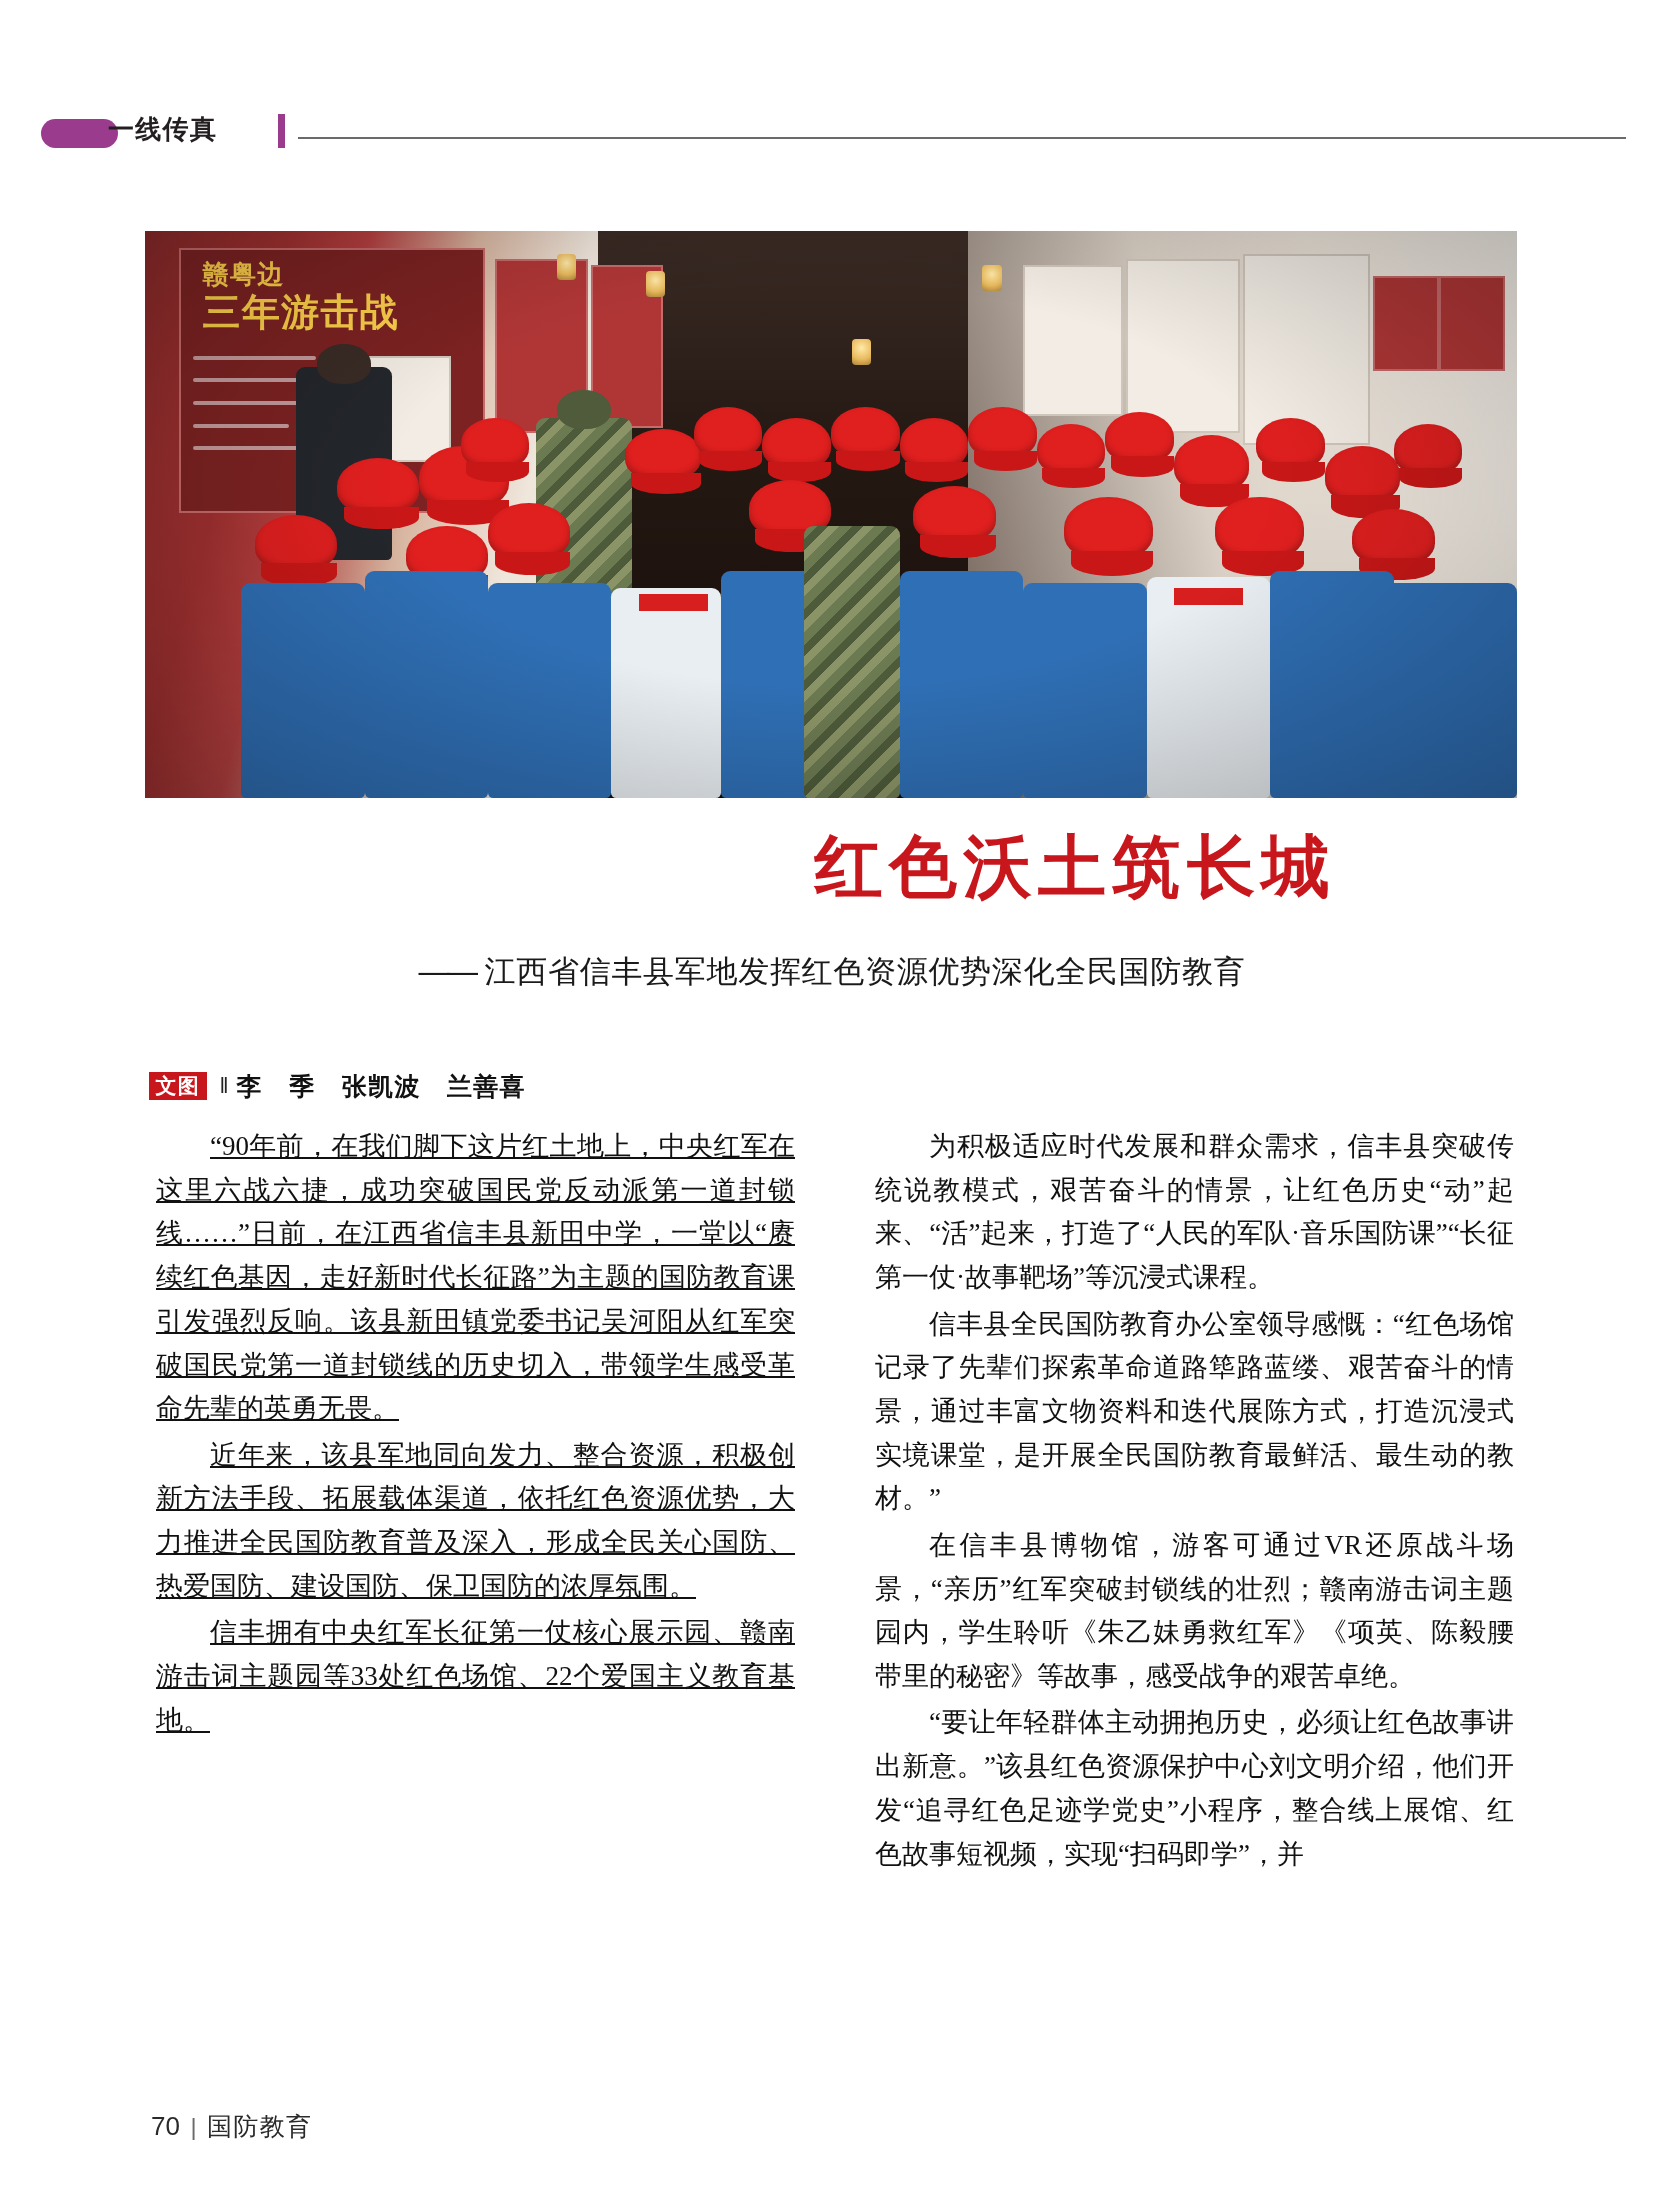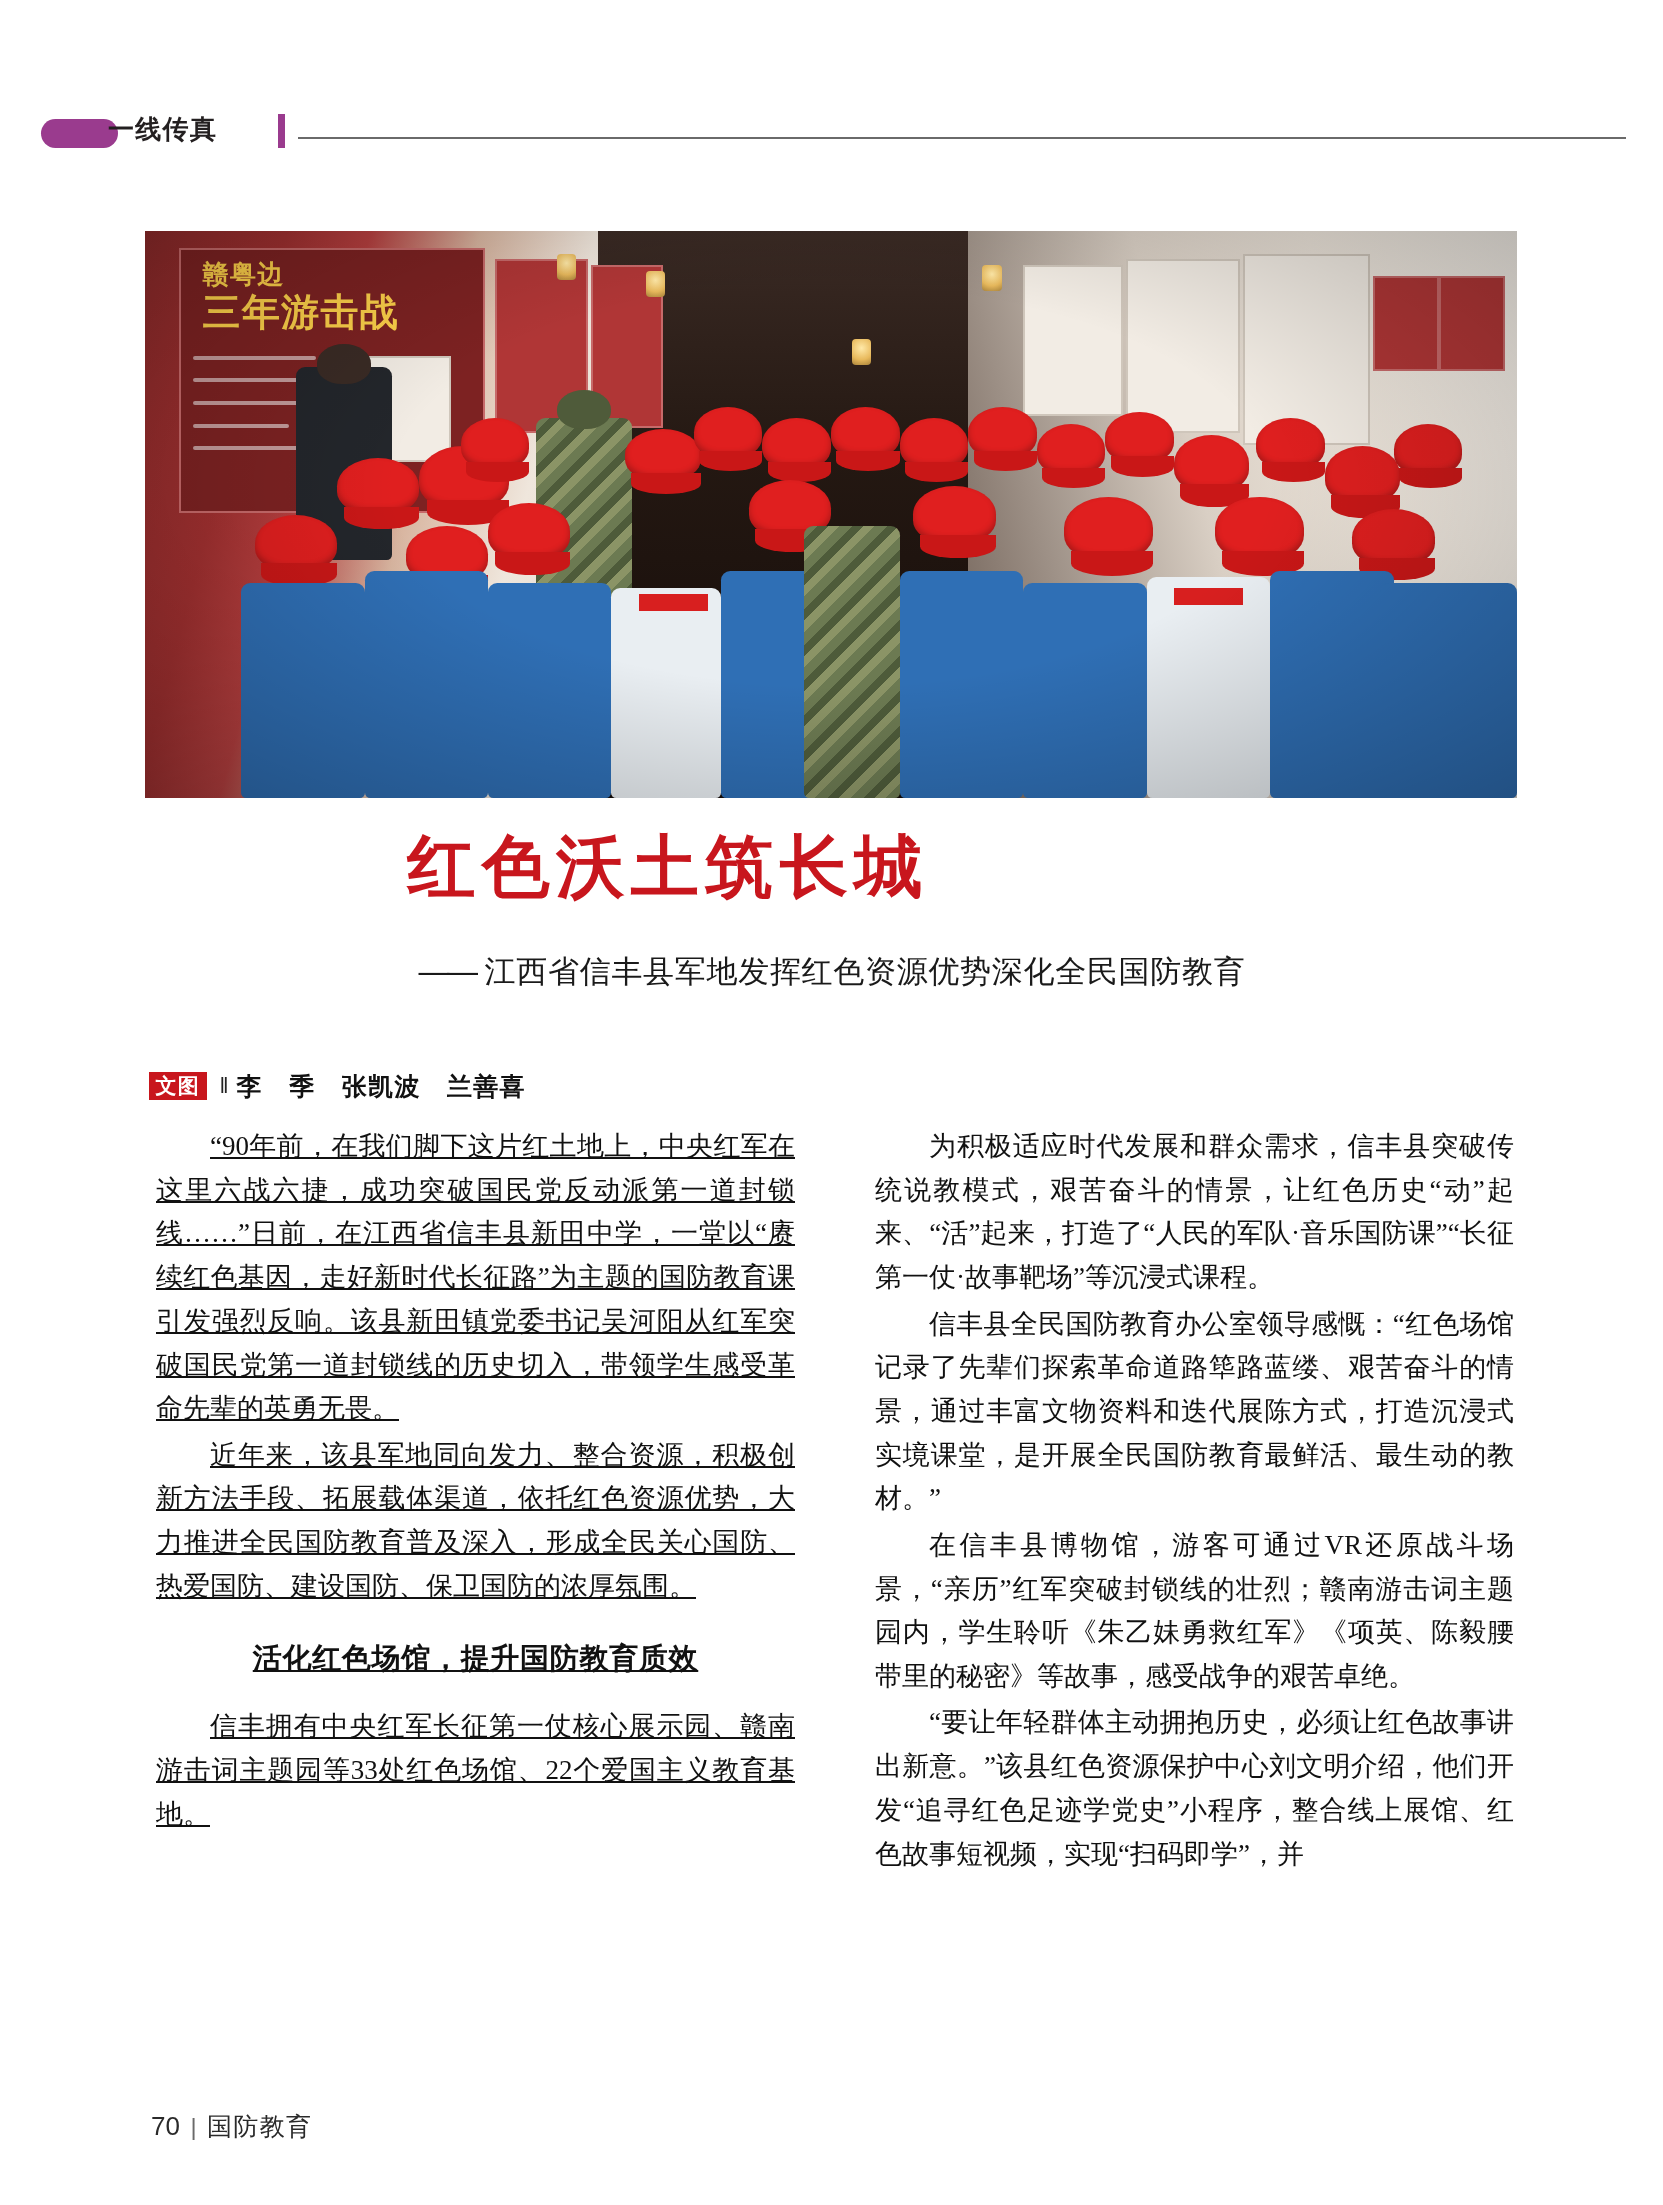--- a/index.html
+++ b/index.html
@@ -164,21 +164,21 @@
   }
   .ph-bigtitle .l1 { font-size: 26px; letter-spacing: 1.3px; }
   .ph-bigtitle .l2 { font-size: 38px; letter-spacing: 1.3px; }
 
   
   .headline {
     position: absolute;
     left: 0;
     top: 822px;
     width: 1336px;
-    text-align: center;
+    text-align: right;
     font-family: "Liberation Sans", sans-serif;
     font-weight: bold;
     font-size: 68px;
     letter-spacing: 6.5px;
     color: #c8161d;
   }
   .subhead {
     position: absolute;
     left: 0;
     top: 951px;
@@ -381,21 +381,20 @@
 
   <div class="byline">
     <span class="byline-tag">文图</span>
     <span class="byline-sep">‖</span>
     <span class="byline-names">李　季　张凯波　兰善喜</span>
   </div>
 
   <div class="col left">
     <p>“90年前，在我们脚下这片红土地上，中央红军在这里六战六捷，成功突破国民党反动派第一道封锁线……”日前，在江西省信丰县新田中学，一堂以“赓续红色基因，走好新时代长征路”为主题的国防教育课引发强烈反响。该县新田镇党委书记吴河阳从红军突破国民党第一道封锁线的历史切入，带领学生感受革命先辈的英勇无畏。</p>
     <p>近年来，该县军地同向发力、整合资源，积极创新方法手段、拓展载体渠道，依托红色资源优势，大力推进全民国防教育普及深入，形成全民关心国防、热爱国防、建设国防、保卫国防的浓厚氛围。</p>
-    <div class="sec-head">活化红色场馆，提升国防教育质效</div>
     <p>信丰拥有中央红军长征第一仗核心展示园、赣南游击词主题园等33处红色场馆、22个爱国主义教育基地。</p>
   </div>
 
   <div class="col right">
     <p>为积极适应时代发展和群众需求，信丰县突破传统说教模式，艰苦奋斗的情景，让红色历史“动”起来、“活”起来，打造了“人民的军队·音乐国防课”“长征第一仗·故事靶场”等沉浸式课程。</p>
     <p>信丰县全民国防教育办公室领导感慨：“红色场馆记录了先辈们探索革命道路筚路蓝缕、艰苦奋斗的情景，通过丰富文物资料和迭代展陈方式，打造沉浸式实境课堂，是开展全民国防教育最鲜活、最生动的教材。”</p>
     <p>在信丰县博物馆，游客可通过VR还原战斗场景，“亲历”红军突破封锁线的壮烈；赣南游击词主题园内，学生聆听《朱乙妹勇救红军》《项英、陈毅腰带里的秘密》等故事，感受战争的艰苦卓绝。</p>
     <p>“要让年轻群体主动拥抱历史，必须让红色故事讲出新意。”该县红色资源保护中心刘文明介绍，他们开发“追寻红色足迹学党史”小程序，整合线上展馆、红色故事短视频，实现“扫码即学”，并</p>
   </div>
 

